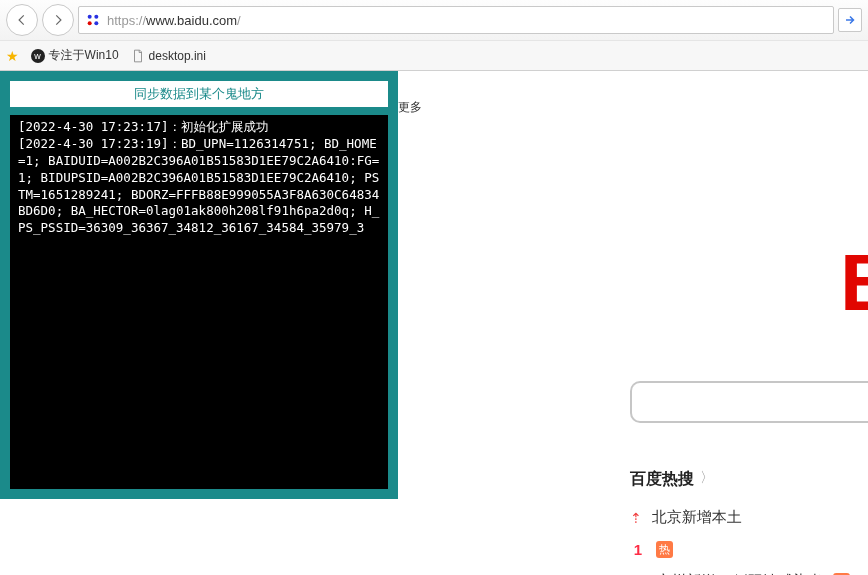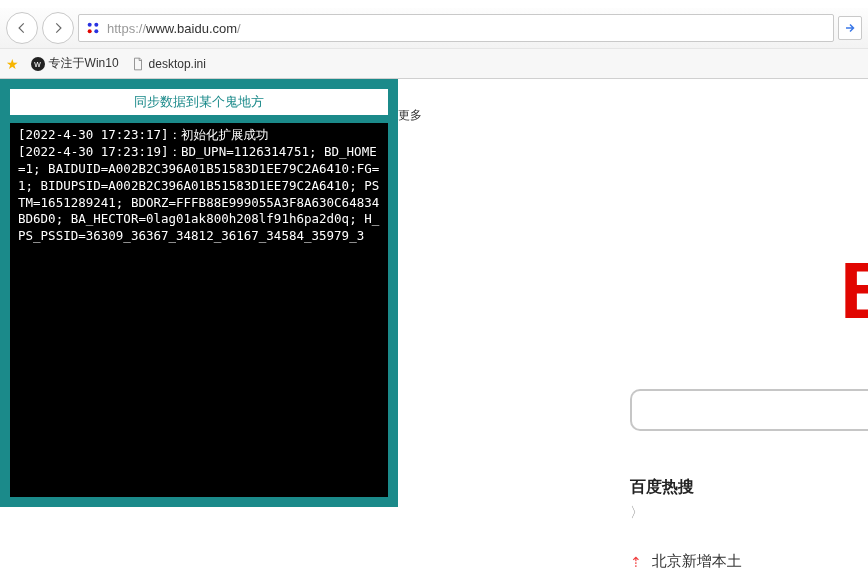--- a/index.html
+++ b/index.html
@@ -1,20 +1,20 @@
 <!DOCTYPE html>
 <html><head>
 <meta charset="utf-8">
 <style>
 * { margin: 0; padding: 0; box-sizing: border-box; }
 body { font-family: "Microsoft YaHei", Arial, sans-serif; font-size: 13px; background: #fff; width: 868px; height: 575px; overflow: hidden; position: relative; }
 
 
 .chrome { border-bottom: 1px solid #d0d0d0; }
-.toolbar { display: flex; align-items: center; height: 40px; padding: 4px 6px; gap: 4px; background: linear-gradient(#fdfdfd,#f3f3f3); margin-top: 8px; }
+.toolbar { display: flex; align-items: center; height: 40px; padding: 4px 6px; gap: 4px; background: linear-gradient(#fdfdfd,#f3f3f3); }
 .nav-btn { width: 32px; height: 32px; border: 1px solid #c9c9c9; border-radius: 50%; display: flex; align-items: center; justify-content: center; color: #666; background: #fff; cursor: pointer; }
 .nav-btn svg { width: 14px; height: 14px; }
 .url-bar { flex: 1; display: flex; align-items: center; height: 28px; border: 1px solid #c9c9c9; background: #fff; padding: 0 6px; gap: 6px; border-radius: 2px; }
 .site-icon { width: 16px; height: 16px; display:flex; align-items:center; justify-content:center; }
 .url-input { flex: 1; border: none; outline: none; font-size: 13px; color: #999; background: transparent; }
 .url-input .host { color: #333; }
 .go-btn { width: 24px; height: 24px; border: 1px solid #c9c9c9; border-radius: 2px; display:flex; align-items:center; justify-content:center; background:#fff; color:#3b78e7; cursor:pointer; }
 
 .bookmarks { display: flex; align-items: center; height: 30px; padding: 0 6px; gap: 12px; background: #f7f7f7; border-top: 1px solid #e5e5e5; }
 .bm-item { display: flex; align-items: center; gap: 4px; font-size: 12px; color: #333; cursor: pointer; }
@@ -29,21 +29,21 @@
 .ext-panel { position: absolute; left: 0; top: 0; width: 398px; height: 428px; background: #1b8a8a; padding: 10px; display:flex; flex-direction:column; gap:8px; }
 .ext-btn { background: #fff; color: #1b8a8a; border: none; height: 26px; font-size: 13px; cursor: pointer; font-family: inherit; }
 .ext-console { flex:1; background: #000; color: #fff; font-family: Consolas, monospace; font-size: 12.5px; line-height: 1.35; padding: 4px 8px; overflow: hidden; white-space: pre-wrap; word-break: break-all; }
 
 
 .nav-more { position: absolute; left: 398px; top: 28px; color: #333; font-size: 12px; }
 .logo-edge { position: absolute; right: 0; top: 166px; font-family: Arial; font-size: 80px; font-weight: bold; color: #e10601; overflow:hidden; width: 28px; text-align:left; }
 .search-box { position:absolute; left: 630px; top: 310px; width: 238px; height: 42px; border: 2px solid #c6c6c6; border-right:none; border-radius: 10px 0 0 10px; }
 
 .hot { position:absolute; left: 630px; top: 398px; }
-.hot-head { display:flex; align-items:flex-start; gap:6px; color:#222; font-size:16px; font-weight:bold; margin-bottom:30px; cursor:pointer;flex-direction:column; }
+.hot-head { display:flex; align-items:flex-start; gap:6px; color:#222; font-size:16px; font-weight:bold; margin-bottom:18px; cursor:pointer; }
 .hot-head .chev { color:#999; font-size:14px; font-weight:normal; }
 .hot-item { display:flex; align-items:center; gap:10px; font-size:15px; color:#333; margin-bottom:14px; }
 .hot-rank { width:16px; text-align:center; font-weight:bold; }
 .hot-rank.r1 { color:#fe2d46; }
 .hot-rank.r2 { color:#ff6600; }
 .hot-top-icon { color:#f13f3f; font-size:14px; }
 .hot-badge { background:#ff7a45; color:#fff; font-size:11px; padding:1px 3px; border-radius:3px; }
 </style>
 </head>
 <body>

